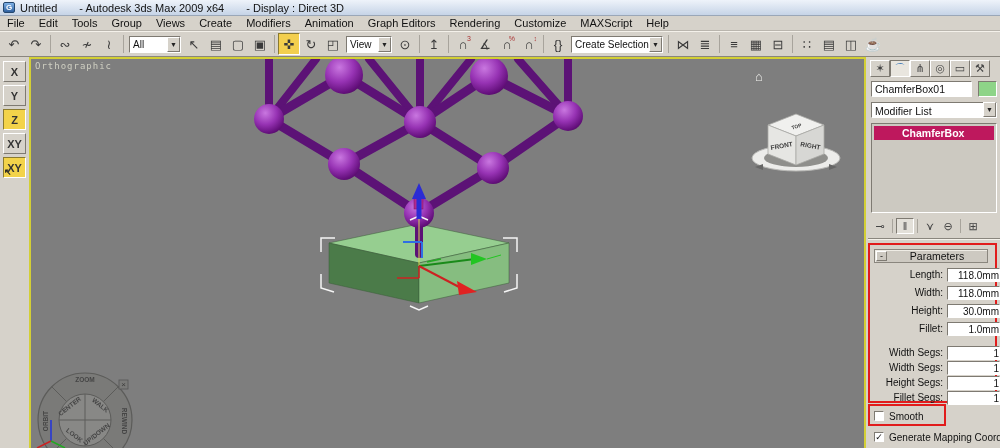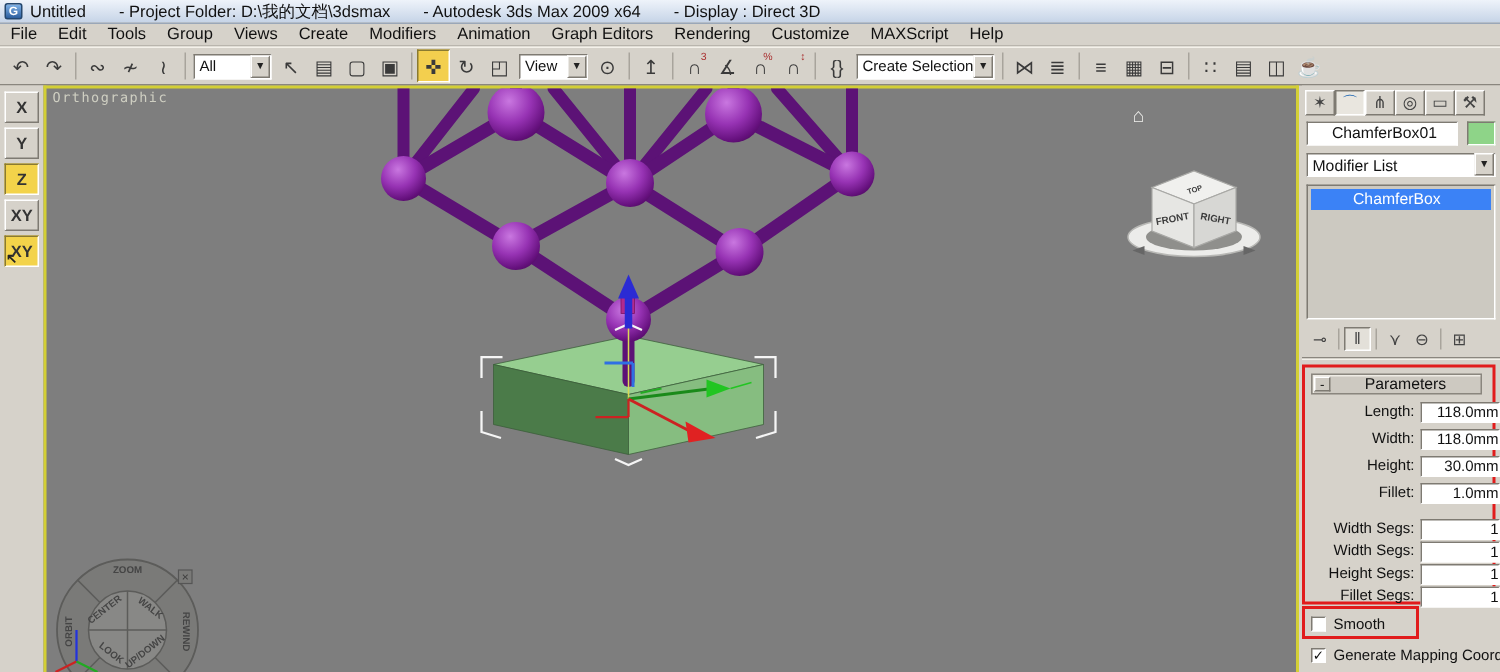--- a/index.html
+++ b/index.html
@@ -49,31 +49,31 @@
   #vp-label{position:absolute;left:4px;top:2px;font-family:"DejaVu Sans Mono",monospace;
     font-size:9px;color:#cfcfc2;letter-spacing:1px;}
   #vp-svg{position:absolute;left:0;top:0;}
 
   
   #cmdpanel{position:absolute;left:868px;top:57px;width:132px;height:391px;background:#d6d2ca;font-size:10px;color:#111;}
   #cp-tabs{position:absolute;left:2px;top:3px;height:17px;display:flex;}
   .cp-tab{width:20px;height:17px;border:1px solid;border-color:#fff #7e7a72 #7e7a72 #fff;background:#d6d2ca;
     display:flex;align-items:center;justify-content:center;font-size:11px;color:#444;}
   .cp-tab.active{background:#e9e6df;border-color:#7e7a72 #fff #fff #7e7a72;color:#1560b0;}
-  #cp-name-row{position:absolute;left:3px;top:24px;width:126px;height:16px;display:flex;text-align:center;}
+  #cp-name-row{position:absolute;left:3px;top:24px;width:126px;height:16px;display:flex;}
   #cp-name{width:101px;height:16px;background:#fff;border:1px solid;border-color:#7e7a72 #fff #fff #7e7a72;
     font-size:10.5px;padding:1px 0 0 3px;}
   #cp-swatch{width:19px;height:16px;margin-left:6px;border:1px solid;border-color:#7e7a72 #fff #fff #7e7a72;}
   #cp-modlist{position:absolute;left:3px;top:45px;width:126px;height:16px;background:#fff;
     border:1px solid;border-color:#7e7a72 #fff #fff #7e7a72;display:flex;align-items:flex-end;}
   #cp-modlist .dd-label{flex:1;padding-left:3px;font-size:10.5px;}
   #cp-stack{position:absolute;left:3px;top:66px;width:126px;height:90px;background:#ccc9c1;
     border:1px solid;border-color:#7e7a72 #fff #fff #7e7a72;overflow:hidden;}
   .stack-row{height:14px;margin:2px 2px 0 2px;padding-left:28px;font-size:10.5px;line-height:14px;}
-  .stack-row.selected{background:#3b82f6;color:#fff;}
+  .stack-row.selected{background:#be185d;color:#fff;font-weight:bold;}
   #cp-stackbtns{position:absolute;left:3px;top:160px;height:18px;display:flex;align-items:center;}
   .sb-btn{width:18px;height:16px;display:flex;align-items:center;justify-content:center;font-size:11px;color:#444;border:1px solid transparent;}
   .sb-btn.pressed{border-color:#7e7a72 #fff #fff #7e7a72;background:#e3e0d9;}
   .sb-sep{width:1px;height:14px;background:#a8a49c;margin:0 3px;}
   #cp-divider{position:absolute;left:0;top:181px;width:132px;height:2px;border-top:1px solid #8a867e;border-bottom:1px solid #f4f1ea;}
 
   #rollout-hdr{position:absolute;left:6px;top:192px;width:114px;height:14px;background:#cdc9c1;
     border:1px solid #8a867e;box-shadow:inset 1px 1px 0 #efece5;display:flex;align-items:center;}
   #rollout-minus{width:11px;height:10px;margin-left:1px;border:1px solid;border-color:#fff #7e7a72 #7e7a72 #fff;
     font-size:9px;line-height:8px;text-align:center;}
@@ -97,21 +97,20 @@
 </style>
 </head>
 <body>
 
 <div id="app">
 
   <div id="titlebar">
     <div id="app-icon">G</div>
 
   <span class="title-seg">Untitled</span>
-      <span class="title-seg">- Project Folder: D:\我的文档\3dsmax</span>
       <span class="title-seg">- Autodesk 3ds Max  2009 x64</span>
       <span class="title-seg">- Display : Direct 3D</span>
     </div>
 
   <div id="menubar">
       <span class="menu-item">File</span>
       <span class="menu-item">Edit</span>
       <span class="menu-item">Tools</span>
       <span class="menu-item">Group</span>
       <span class="menu-item">Views</span>

